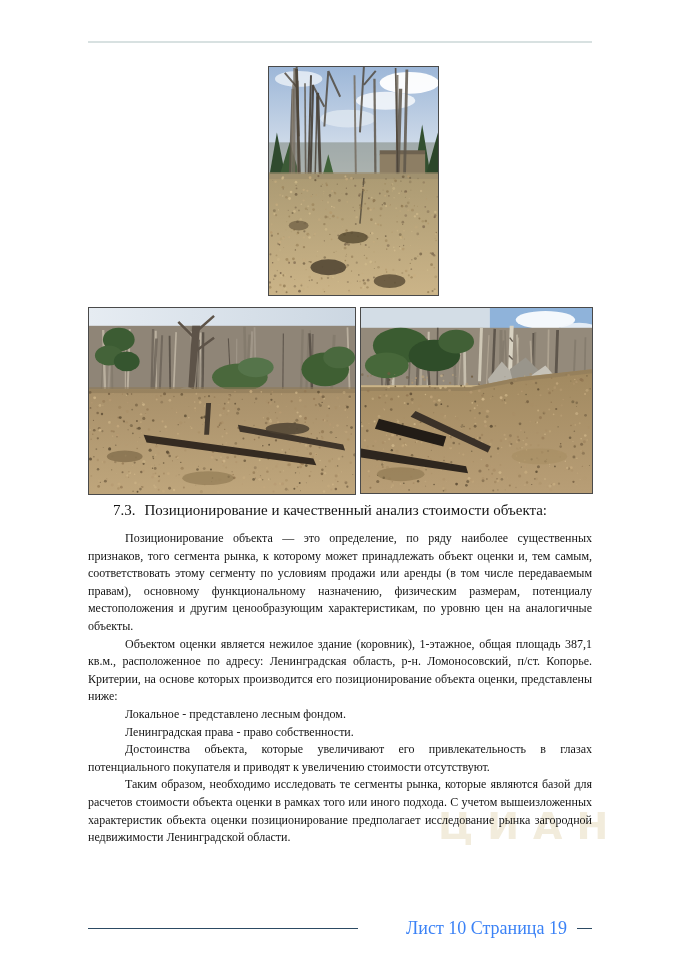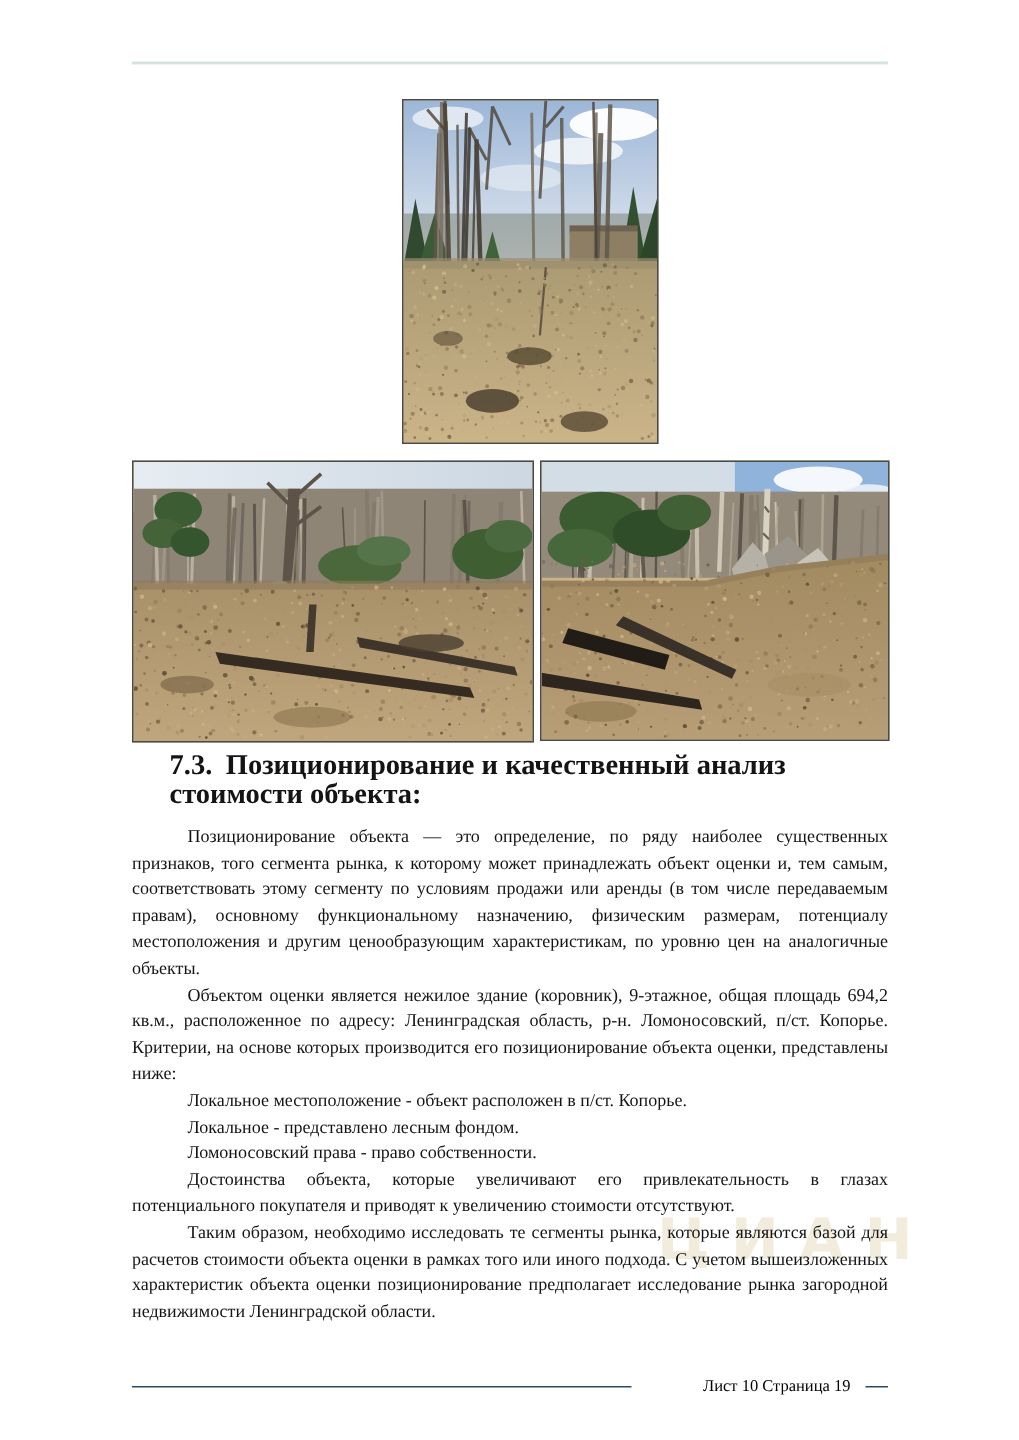--- a/index.html
+++ b/index.html
@@ -31,37 +31,37 @@
     position:absolute;left:438px;top:804px;
     font-family:"DejaVu Sans", sans-serif;
     font-weight:bold;font-size:38px;letter-spacing:14px;
     color:#f1ead9;opacity:.9;white-space:nowrap;
     z-index:1;user-select:none;
   }
   .content{
     position:absolute;left:88px;top:501px;width:504px;z-index:2;
   }
   .heading{
-    font-weight:bold;font-size:19px;line-height:19px;
+    font-weight:normal;font-size:15px;line-height:19px;
     padding-left:25px;margin:0 0 10px 0;
   }
   .heading .num{margin-right:9px;}
   .body-p{
     margin:0;font-size:12px;line-height:17.6px;
     text-align:justify;text-indent:37px;
   }
   .footer{
     position:absolute;left:88px;width:504px;top:918px;
     display:flex;align-items:center;gap:10px;z-index:2;
   }
   .footer-rule{height:1px;background:#2c4a63;}
   .footer-rule.long{flex:1;}
   .footer-rule.short{width:15px;}
   .footer-label{
-    font-size:11px;color:#000000;white-space:nowrap;padding-left:38px;
+    font-size:18px;color:#3b82f6;white-space:nowrap;padding-left:38px;
   }
 </style>
 </head>
 <body>
 
 <div class="page">
 
   <div class="top-rule"></div>
 
   <div class="photo" id="photo-top">
@@ -1691,24 +1691,23 @@
     </svg>
   </div>
 
   <div class="watermark">ЦИАН</div>
 
   <div class="content">
     <div class="heading">
       <span class="num">7.3.</span><span>Позиционирование и качественный анализ стоимости объекта:</span>
     </div>
     <p class="body-p">Позиционирование объекта — это определение, по ряду наиболее существенных признаков, того сегмента рынка, к которому может принадлежать объект оценки и, тем самым, соответствовать этому сегменту по условиям продажи или аренды (в том числе передаваемым правам), основному функциональному назначению, физическим размерам, потенциалу местоположения и другим ценообразующим характеристикам, по уровню цен на аналогичные объекты.</p>
-    <p class="body-p">Объектом оценки является нежилое здание (коровник), 9-этажное, общая площадь 694,2 кв.м., расположенное по адресу: Ленинградская область, р-н. Ломоносовский, п/ст. Копорье. Критерии, на основе которых производится его позиционирование объекта оценки, представлены ниже:</p>
-    <p class="body-p">Локальное местоположение - объект расположен в п/ст. Копорье.</p>
+    <p class="body-p">Объектом оценки является нежилое здание (коровник), 1-этажное, общая площадь 387,1 кв.м., расположенное по адресу: Ленинградская область, р-н. Ломоносовский, п/ст. Копорье. Критерии, на основе которых производится его позиционирование объекта оценки, представлены ниже:</p>
     <p class="body-p">Локальное - представлено лесным фондом.</p>
-    <p class="body-p">Ломоносовский права - право собственности.</p>
+    <p class="body-p">Ленинградская права - право собственности.</p>
     <p class="body-p">Достоинства объекта, которые увеличивают его привлекательность в глазах потенциального покупателя и приводят к увеличению стоимости отсутствуют.</p>
     <p class="body-p">Таким образом, необходимо исследовать те сегменты рынка, которые являются базой для расчетов стоимости объекта оценки в рамках того или иного подхода. С учетом вышеизложенных характеристик объекта оценки позиционирование предполагает исследование рынка загородной недвижимости Ленинградской области.</p>
   </div>
 
   <div class="footer">
     <div class="footer-rule long"></div>
     <div class="footer-label">Лист 10 Страница 19</div>
     <div class="footer-rule short"></div>
   </div>
 

